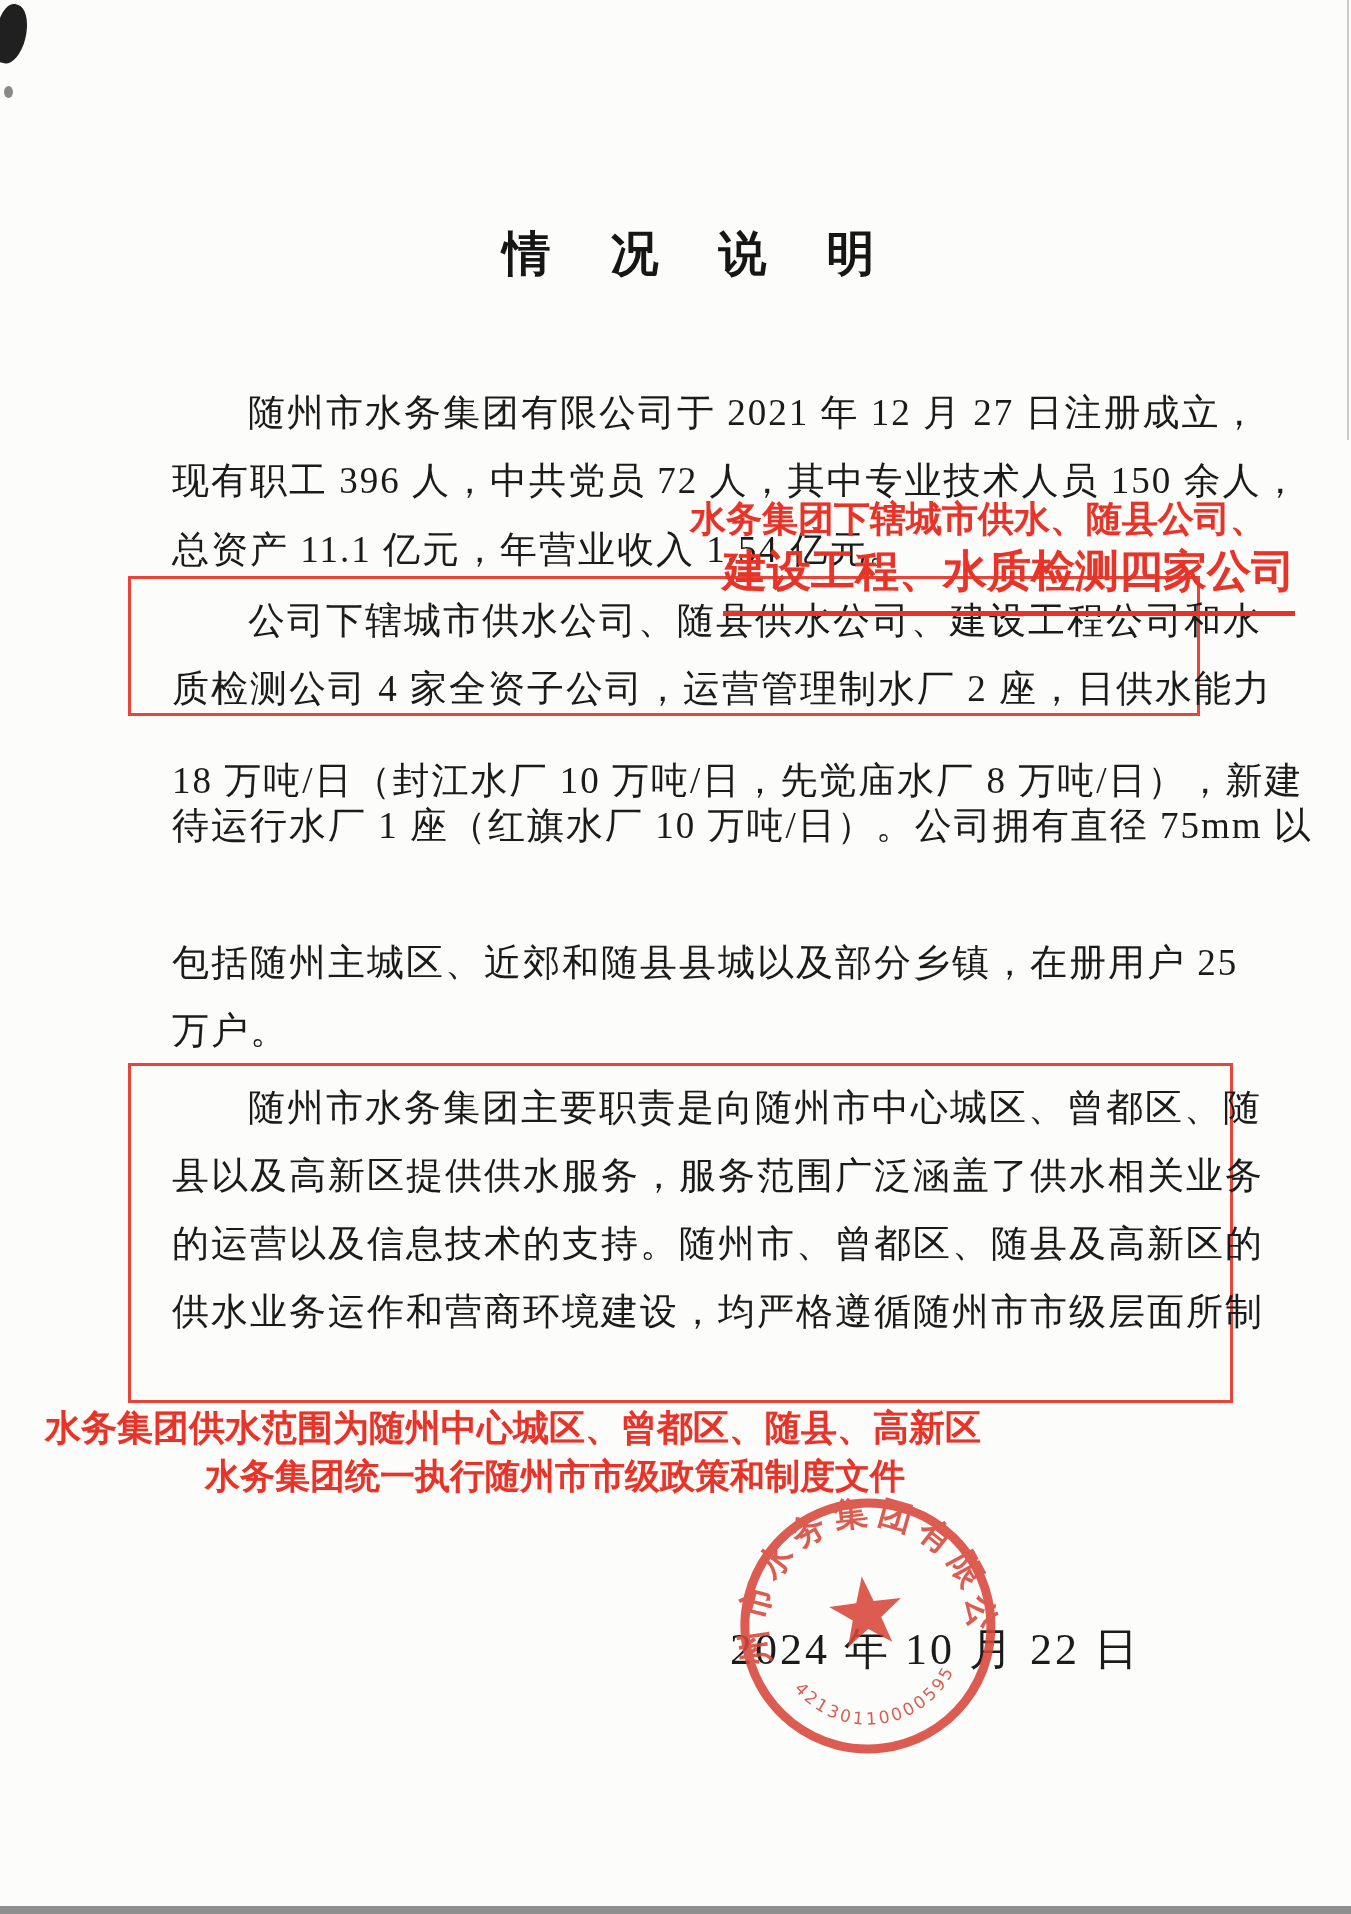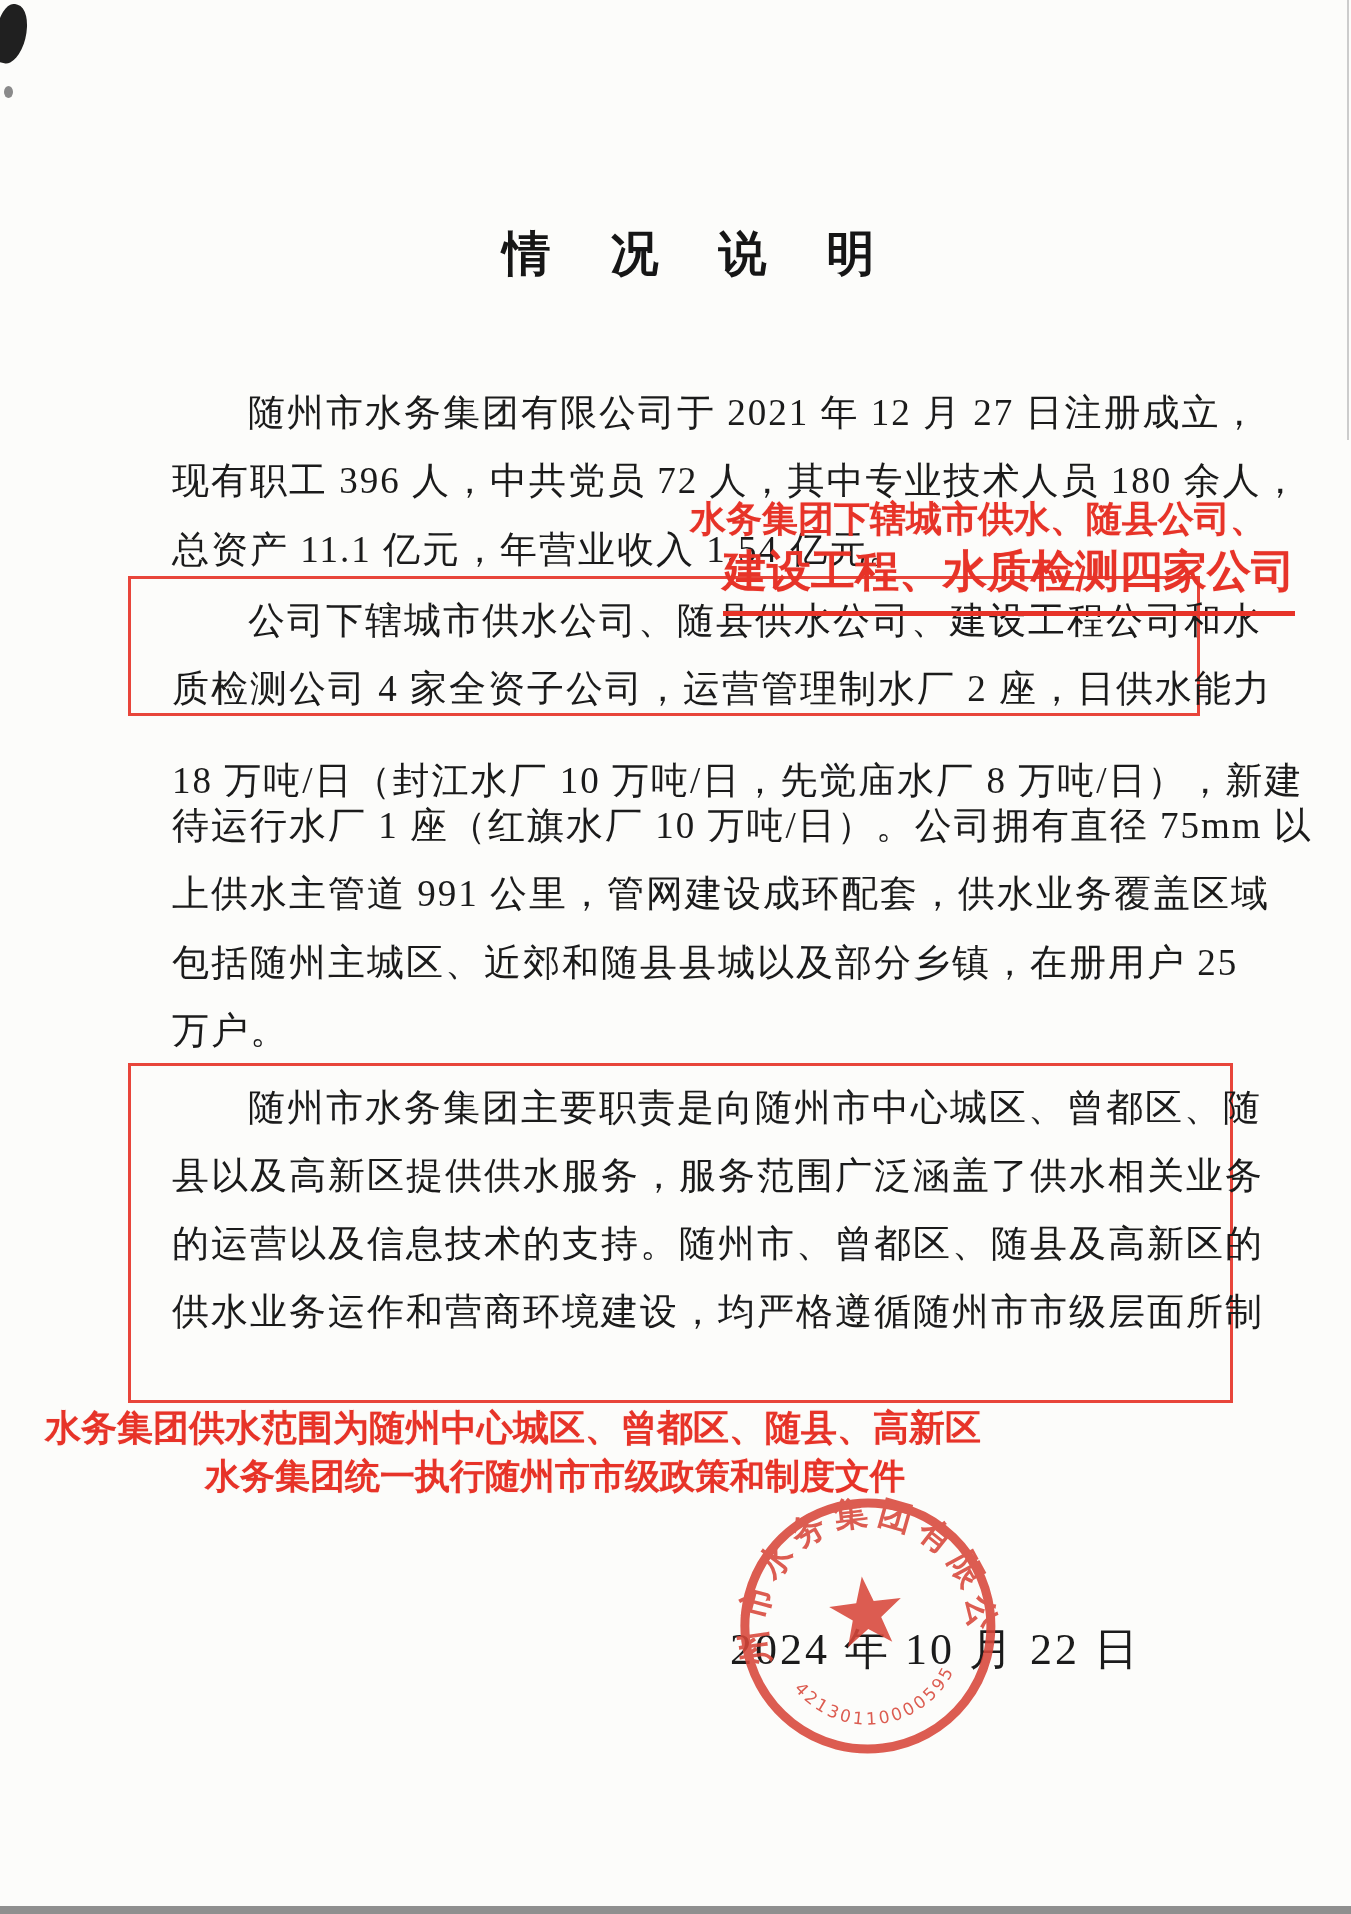--- a/index.html
+++ b/index.html
@@ -64,30 +64,29 @@
 <div class="page">
 
   <div class="artifact blob1"></div>
   <div class="artifact blob2"></div>
   <div class="artifact edge-bottom"></div>
   <div class="artifact edge-right"></div>
 
   <div class="doc-title">情　况　说　明</div>
 
   <div class="bl indent" style="top:388px">随州市水务集团有限公司于 2021 年 12 月 27 日注册成立，</div>
-  <div class="bl" style="top:456px">现有职工 396 人，中共党员 72 人，其中专业技术人员 180 余人，</div>
+  <div class="bl" style="top:456px">现有职工 396 人，中共党员 72 人，其中专业技术人员 150 余人，</div>
   <div class="bl" style="top:525px">总资产 11.1 亿元，年营业收入 1.54 亿元。</div>
 
   <div class="redbox" style="left:128px;top:576px;width:1066px;height:134px"></div>
   <div class="bl indent" style="top:596px">公司下辖城市供水公司、随县供水公司、建设工程公司和水</div>
   <div class="bl" style="top:664px">质检测公司 4 家全资子公司，运营管理制水厂 2 座，日供水能力</div>
 
   <div class="bl" style="top:756px">18 万吨/日（封江水厂 10 万吨/日，先觉庙水厂 8 万吨/日），新建</div>
   <div class="bl" style="top:801px">待运行水厂 1 座（红旗水厂 10 万吨/日）。公司拥有直径 75mm 以</div>
-  <div class="bl" style="top:869px">上供水主管道 991 公里，管网建设成环配套，供水业务覆盖区域</div>
   <div class="bl" style="top:938px">包括随州主城区、近郊和随县县城以及部分乡镇，在册用户 25</div>
   <div class="bl" style="top:1006px">万户。</div>
 
   <div class="redbox" style="left:128px;top:1063px;width:1099px;height:334px"></div>
   <div class="bl indent" style="top:1083px">随州市水务集团主要职责是向随州市中心城区、曾都区、随</div>
   <div class="bl" style="top:1151px">县以及高新区提供供水服务，服务范围广泛涵盖了供水相关业务</div>
   <div class="bl" style="top:1219px">的运营以及信息技术的支持。随州市、曾都区、随县及高新区的</div>
   <div class="bl" style="top:1287px">供水业务运作和营商环境建设，均严格遵循随州市市级层面所制</div>
 
   <div class="red-annot" style="left:690px;top:495px;font-size:36px">水务集团下辖城市供水、随县公司、</div>

